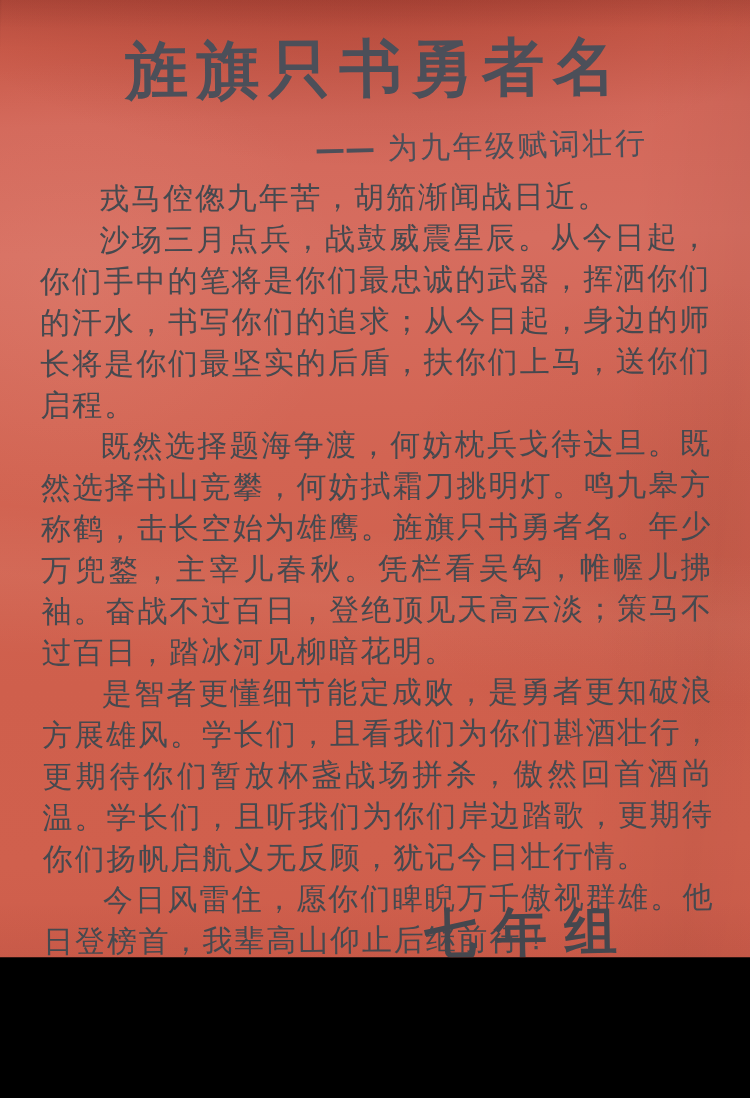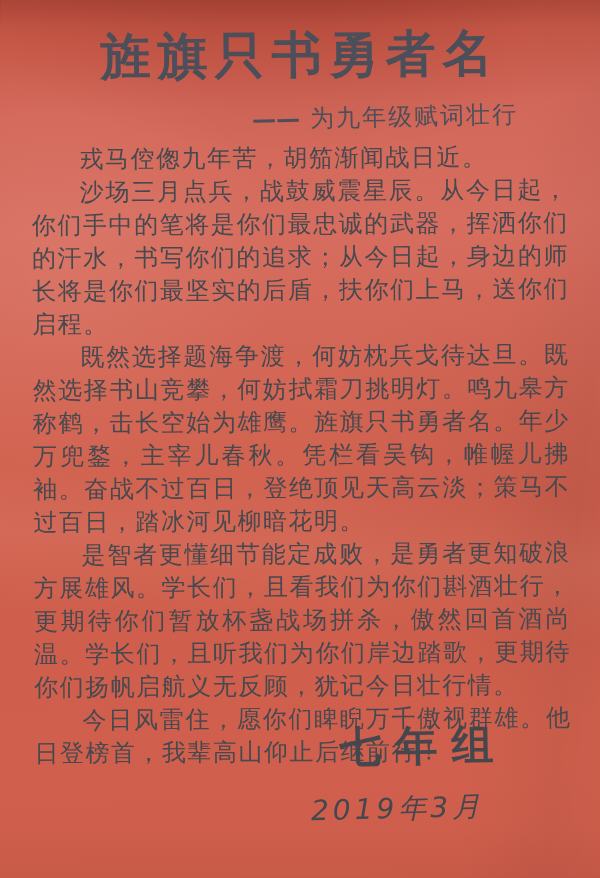--- a/index.html
+++ b/index.html
@@ -3,21 +3,21 @@
 <meta charset="utf-8">
 <style>
   html, body {
     margin: 0;
     padding: 0;
     background: #000;
   }
   .poster {
     position: relative;
     width: 600px;
-    height: 878px;
+    height: 766px;
     overflow: hidden;
     font-family: "DejaVu Sans", sans-serif;
     color: #45474e;
     background:
       radial-gradient(140% 50% at 50% -5%, rgba(120,30,22,0.28), rgba(120,30,22,0) 45%),
       radial-gradient(60% 40% at 10% 30%, rgba(255,200,180,0.10), rgba(255,200,180,0) 60%),
       radial-gradient(70% 45% at 92% 55%, rgba(90,20,15,0.08), rgba(90,20,15,0) 60%),
       linear-gradient(178deg,
         #b84e3f 0%, #c95a49 5%, #d3685a 13%, #d66d5f 26%,
         #d26452 48%, #cf5f4c 70%, #d0604d 88%, #cd5d4b 100%);

